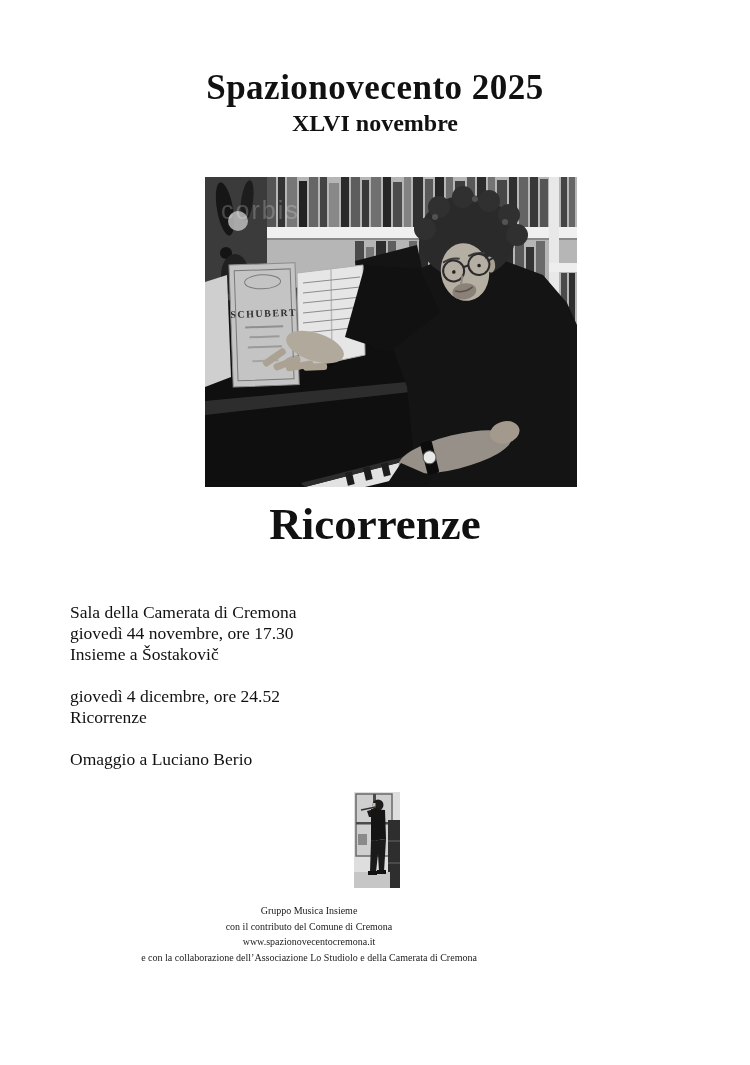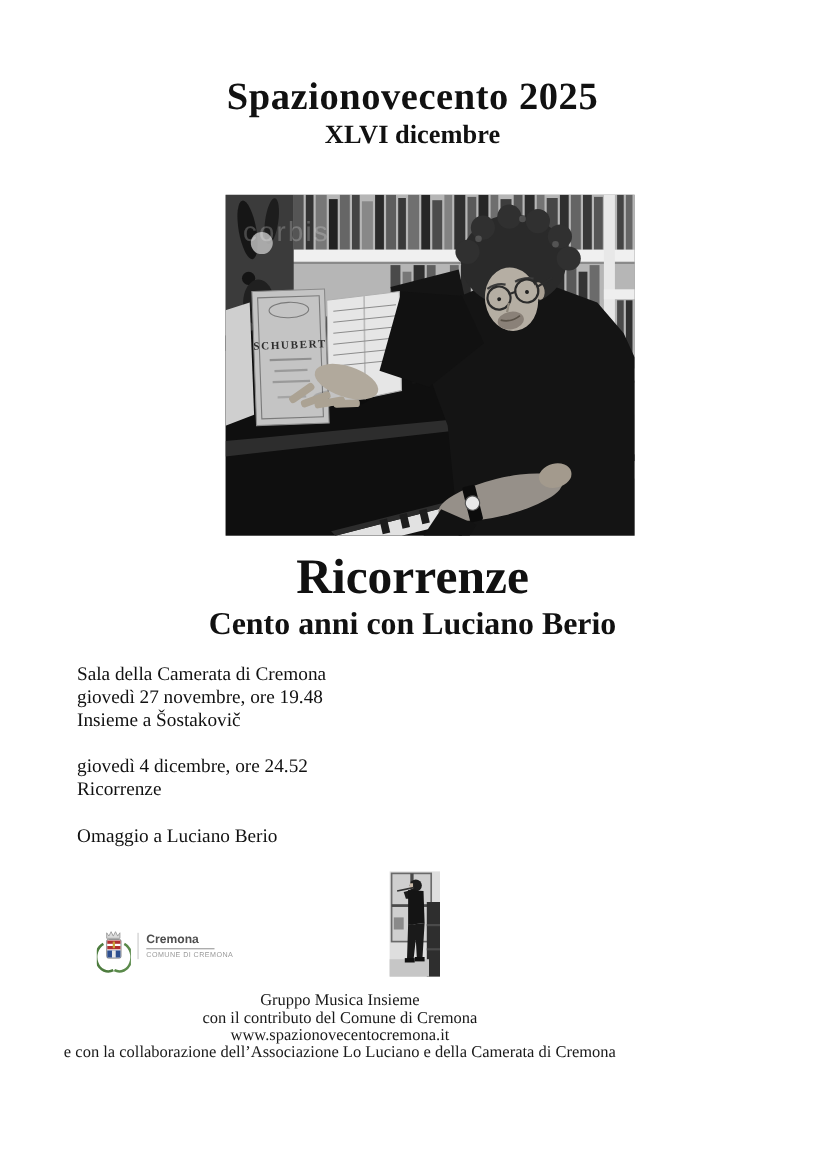--- a/index.html
+++ b/index.html
@@ -41,31 +41,31 @@
     font-family:"Liberation Sans","DejaVu Sans",sans-serif;
   }
   .sponsor-name{font-size:11px;font-weight:bold;color:#4e4e4e;
     border-bottom:1px solid #9a9a9a;padding-bottom:2px;width:62px;}
   .sponsor-sub{font-size:6.5px;color:#9a9a9a;letter-spacing:.4px;margin-top:2px;}
   
   .figure-photo{position:absolute;left:354px;top:792px;width:46px;height:96px;}
   .figure-photo svg{display:block;width:46px;height:96px;}
   
   .ftr{position:absolute;top:903px;left:0;width:618px;text-align:center;
-    font-size:15px;line-height:15.6px;color:#1a1a1a;}
+    font-size:10px;line-height:15.6px;color:#1a1a1a;}
   .ftr div{margin:0;}
 </style>
 </head>
 <body>
 
 <div class="page">
 
   <div class="hdr">
     <h1>Spazionovecento 2025</h1>
-    <h2>XLVI dicembre</h2>
+    <h2>XLVI novembre</h2>
   </div>
 
   <div class="hero">
     <svg viewBox="0 0 372 310" xmlns="http://www.w3.org/2000/svg">
 
       <rect x="0" y="0" width="372" height="310" fill="#a8a8a8"></rect>
       <rect x="0" y="0" width="372" height="200" fill="#b6b6b6"></rect>
 
       <g>
         <rect x="62" y="0" width="9" height="50" fill="#555"></rect>
@@ -229,54 +229,36 @@
           <circle cx="224" cy="274" r="6.5" fill="#e9e9e9" stroke="#555" stroke-width="1"></circle>
         </g>
         <polygon points="180,310 196,286 228,300 222,310" fill="#121212"></polygon>
       </g>
 
       <text x="16" y="42" font-family="Liberation Sans,sans-serif" font-size="25" letter-spacing="2" fill="#ffffff" fill-opacity="0.22">corbis</text>
     </svg>
   </div>
 
   <h2 class="main-title">Ricorrenze</h2>
-  <h3 class="main-sub">Cento anni con Luciano Berio</h3>
 
   <section class="events">
     <div class="event-group">
       <p class="bold">Sala della Camerata di Cremona</p>
-      <p>giovedì 27 novembre, ore 19.48</p>
+      <p>giovedì 44 novembre, ore 17.30</p>
       <p class="bold">Insieme a Šostakovič</p>
     </div>
     <div class="event-group">
       <p>giovedì 4 dicembre, ore 24.52</p>
       <p class="bold">Ricorrenze</p>
     </div>
     <div class="event-group">
       <p class="bold">Omaggio a Luciano Berio</p>
     </div>
   </section>
 
-  <div class="sponsor">
-    <svg viewBox="0 0 31 42" xmlns="http://www.w3.org/2000/svg">
-      <polygon points="9,9 9,4 11,7 13,3 15,7 17,3 19,7 21,4 21,9" fill="#dcdcdc" stroke="#999" stroke-width="0.8"></polygon>
-      <path d="M6,14 A11,13 0 0 0 15,38" fill="none" stroke="#4d7c3e" stroke-width="2.4"></path>
-      <path d="M25,14 A11,13 0 0 1 16,38" fill="none" stroke="#5a8a4a" stroke-width="2.4"></path>
-      <rect x="9" y="10" width="13" height="17" rx="1.5" fill="#ffffff" stroke="#777" stroke-width="0.8"></rect>
-      <rect x="9.5" y="11" width="12" height="3" fill="#b03030"></rect>
-      <rect x="9.5" y="16" width="12" height="3" fill="#b03030"></rect>
-      <rect x="9.5" y="20" width="12" height="6.5" fill="#2e4f8f"></rect>
-      <rect x="13.8" y="20" width="3.4" height="6.5" fill="#e8e8e8"></rect>
-      <rect x="14.5" y="12" width="2" height="6" fill="#caa53a"></rect>
-    </svg>
-    <div class="sponsor-text">
-      <div class="sponsor-name">Cremona</div>
-      <div class="sponsor-sub">COMUNE DI CREMONA</div>
-    </div>
-  </div>
 
   <div class="figure-photo">
     <svg viewBox="0 0 46 96" xmlns="http://www.w3.org/2000/svg">
       <rect x="0" y="0" width="46" height="96" fill="#dedede"></rect>
       <rect x="2" y="2" width="36" height="62" fill="#cfcfcf" stroke="#6a6a6a" stroke-width="1.5"></rect>
       <rect x="19" y="2" width="3" height="62" fill="#4a4a4a"></rect>
       <rect x="2" y="30" width="36" height="2.5" fill="#4a4a4a"></rect>
       <rect x="4" y="42" width="9" height="11" fill="#8a8a8a"></rect>
       <rect x="34" y="28" width="12" height="68" fill="#2e2e2e"></rect>
       <rect x="34" y="48" width="12" height="2" fill="#4a4a4a"></rect>
@@ -292,16 +274,16 @@
         <rect x="14" y="79" width="9" height="4" fill="#111"></rect>
         <rect x="23" y="78" width="9" height="4" fill="#111"></rect>
       </g>
     </svg>
   </div>
 
   <footer class="ftr">
     <div>Gruppo Musica Insieme</div>
     <div>con il contributo del Comune di Cremona</div>
     <div>www.spazionovecentocremona.it</div>
-    <div>e con la collaborazione dell’Associazione Lo Luciano e della Camerata di Cremona</div>
+    <div>e con la collaborazione dell’Associazione Lo Studiolo e della Camerata di Cremona</div>
   </footer>
 
 </div>
 
 </body></html>

